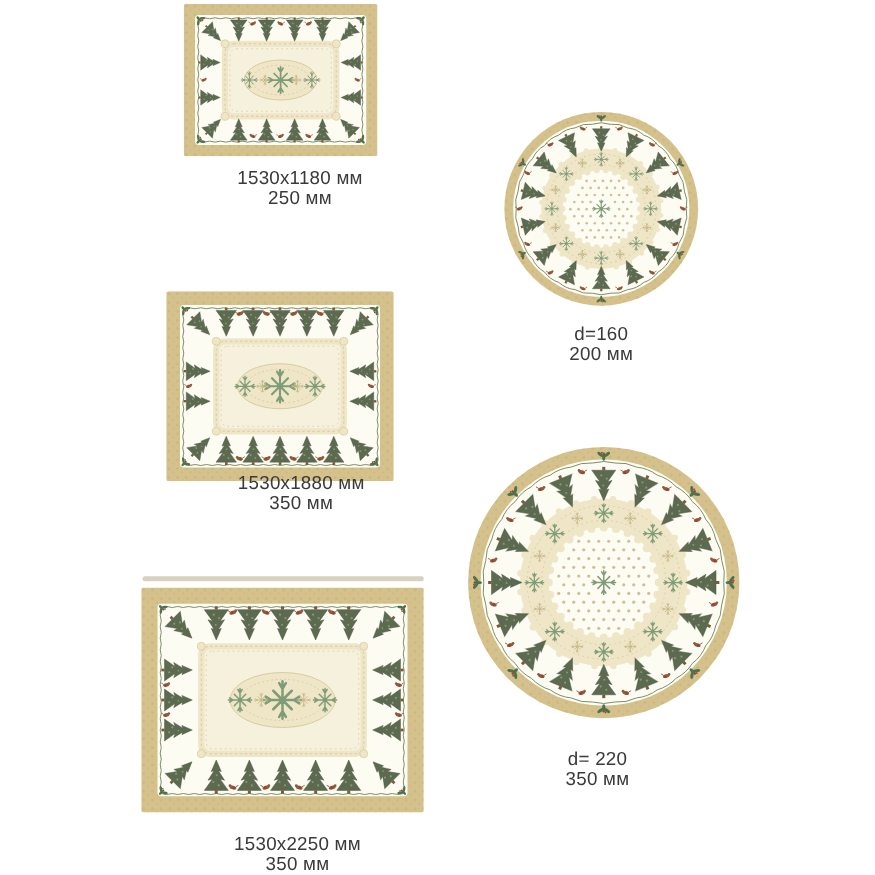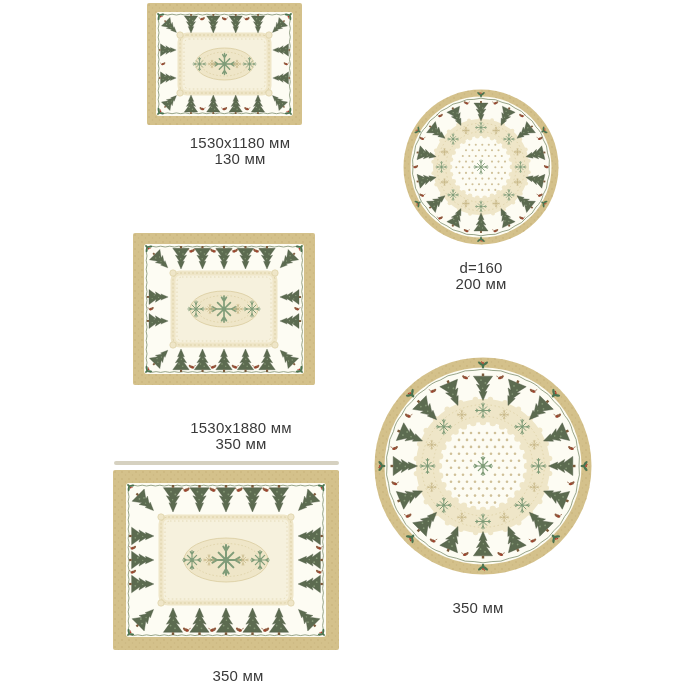--- a/index.html
+++ b/index.html
@@ -263,21 +263,21 @@
           <ellipse cx="-2.2" cy="0.4" rx="2.4" ry="1.05" fill="#4a734f" transform="rotate(-38 -2.2 0.4)"></ellipse>
           <ellipse cx="2.2" cy="0.4" rx="2.4" ry="1.05" fill="#4a734f" transform="rotate(38 2.2 0.4)"></ellipse>
           <ellipse cx="0" cy="-1.6" rx="1.05" ry="2.2" fill="#4a734f"></ellipse>
           <circle cx="0" cy="0.9" r="0.8" fill="#a83c2b"></circle>
           <circle cx="1.2" cy="1.6" r="0.6" fill="#a83c2b"></circle>
         </g>
       </svg>
     </div>
   <div class="label" style="left:140px;top:135px">
     <div>1530x1180 мм</div>
-    <div>130 мм</div>
+    <div>250 мм</div>
   </div>
 
   <div class="art" style="left:403px;top:89px">
       <svg width="156" height="156" viewBox="0 0 156 156" xmlns="http://www.w3.org/2000/svg">
         <defs>
           <pattern id="mot-round-small" width="7" height="7" patternUnits="userSpaceOnUse">
             <circle cx="2" cy="2" r="1.1" fill="#c3ac74" opacity=".5"></circle>
             <circle cx="5.5" cy="5" r="0.9" fill="#c3ac74" opacity=".35"></circle>
           </pattern>
         </defs>
@@ -974,21 +974,21 @@
         </g>
         <g transform="translate(167 137) rotate(135) scale(1)">
           <ellipse cx="-2.2" cy="0.4" rx="2.4" ry="1.05" fill="#4a734f" transform="rotate(-38 -2.2 0.4)"></ellipse>
           <ellipse cx="2.2" cy="0.4" rx="2.4" ry="1.05" fill="#4a734f" transform="rotate(38 2.2 0.4)"></ellipse>
           <ellipse cx="0" cy="-1.6" rx="1.05" ry="2.2" fill="#4a734f"></ellipse>
           <circle cx="0" cy="0.9" r="0.8" fill="#a83c2b"></circle>
           <circle cx="1.2" cy="1.6" r="0.6" fill="#a83c2b"></circle>
         </g>
       </svg>
     </div>
-  <div class="label" style="left:141px;top:420px">
+  <div class="label" style="left:141px;top:379px">
     <div>1530x1880 мм</div>
     <div>350 мм</div>
   </div>
 
   <div class="art" style="left:374px;top:357px">
       <svg width="218" height="218" viewBox="0 0 218 218" xmlns="http://www.w3.org/2000/svg">
         <defs>
           <pattern id="mot-round-large" width="7" height="7" patternUnits="userSpaceOnUse">
             <circle cx="2" cy="2" r="1.1" fill="#c3ac74" opacity=".5"></circle>
             <circle cx="5.5" cy="5" r="0.9" fill="#c3ac74" opacity=".35"></circle>
@@ -1481,20 +1481,21 @@
         <g transform="translate(36.9 36.9) rotate(495) scale(1.2)">
           <ellipse cx="-2.2" cy="0.4" rx="2.4" ry="1.05" fill="#4a734f" transform="rotate(-38 -2.2 0.4)"></ellipse>
           <ellipse cx="2.2" cy="0.4" rx="2.4" ry="1.05" fill="#4a734f" transform="rotate(38 2.2 0.4)"></ellipse>
           <ellipse cx="0" cy="-1.6" rx="1.05" ry="2.2" fill="#4a734f"></ellipse>
           <circle cx="0" cy="0.9" r="0.8" fill="#a83c2b"></circle>
           <circle cx="1.2" cy="1.6" r="0.6" fill="#a83c2b"></circle>
         </g>
       </svg>
     </div>
   <div class="label" style="left:378px;top:600px">
+    <div>d= 220</div>
     <div>350 мм</div>
   </div>
 
   <div class="edge-strip" style="left:114px;top:461px;width:225px;height:4px"></div>
   <div class="art" style="left:113px;top:470px">
       <svg width="226" height="180" viewBox="0 0 226 180" xmlns="http://www.w3.org/2000/svg">
         <defs>
           <pattern id="mot-rect-large" width="7" height="7" patternUnits="userSpaceOnUse">
             <circle cx="2" cy="2" r="1.1" fill="#c3ac74" opacity=".5"></circle>
             <circle cx="5.5" cy="5" r="0.9" fill="#c3ac74" opacity=".35"></circle>
@@ -1789,16 +1790,17 @@
         <g transform="translate(209 163) rotate(135) scale(1)">
           <ellipse cx="-2.2" cy="0.4" rx="2.4" ry="1.05" fill="#4a734f" transform="rotate(-38 -2.2 0.4)"></ellipse>
           <ellipse cx="2.2" cy="0.4" rx="2.4" ry="1.05" fill="#4a734f" transform="rotate(38 2.2 0.4)"></ellipse>
           <ellipse cx="0" cy="-1.6" rx="1.05" ry="2.2" fill="#4a734f"></ellipse>
           <circle cx="0" cy="0.9" r="0.8" fill="#a83c2b"></circle>
           <circle cx="1.2" cy="1.6" r="0.6" fill="#a83c2b"></circle>
         </g>
       </svg>
     </div>
   <div class="label" style="left:138px;top:668px">
+    <div>1530x2250 мм</div>
     <div>350 мм</div>
   </div>
 
 </div>
 
 </body></html>

